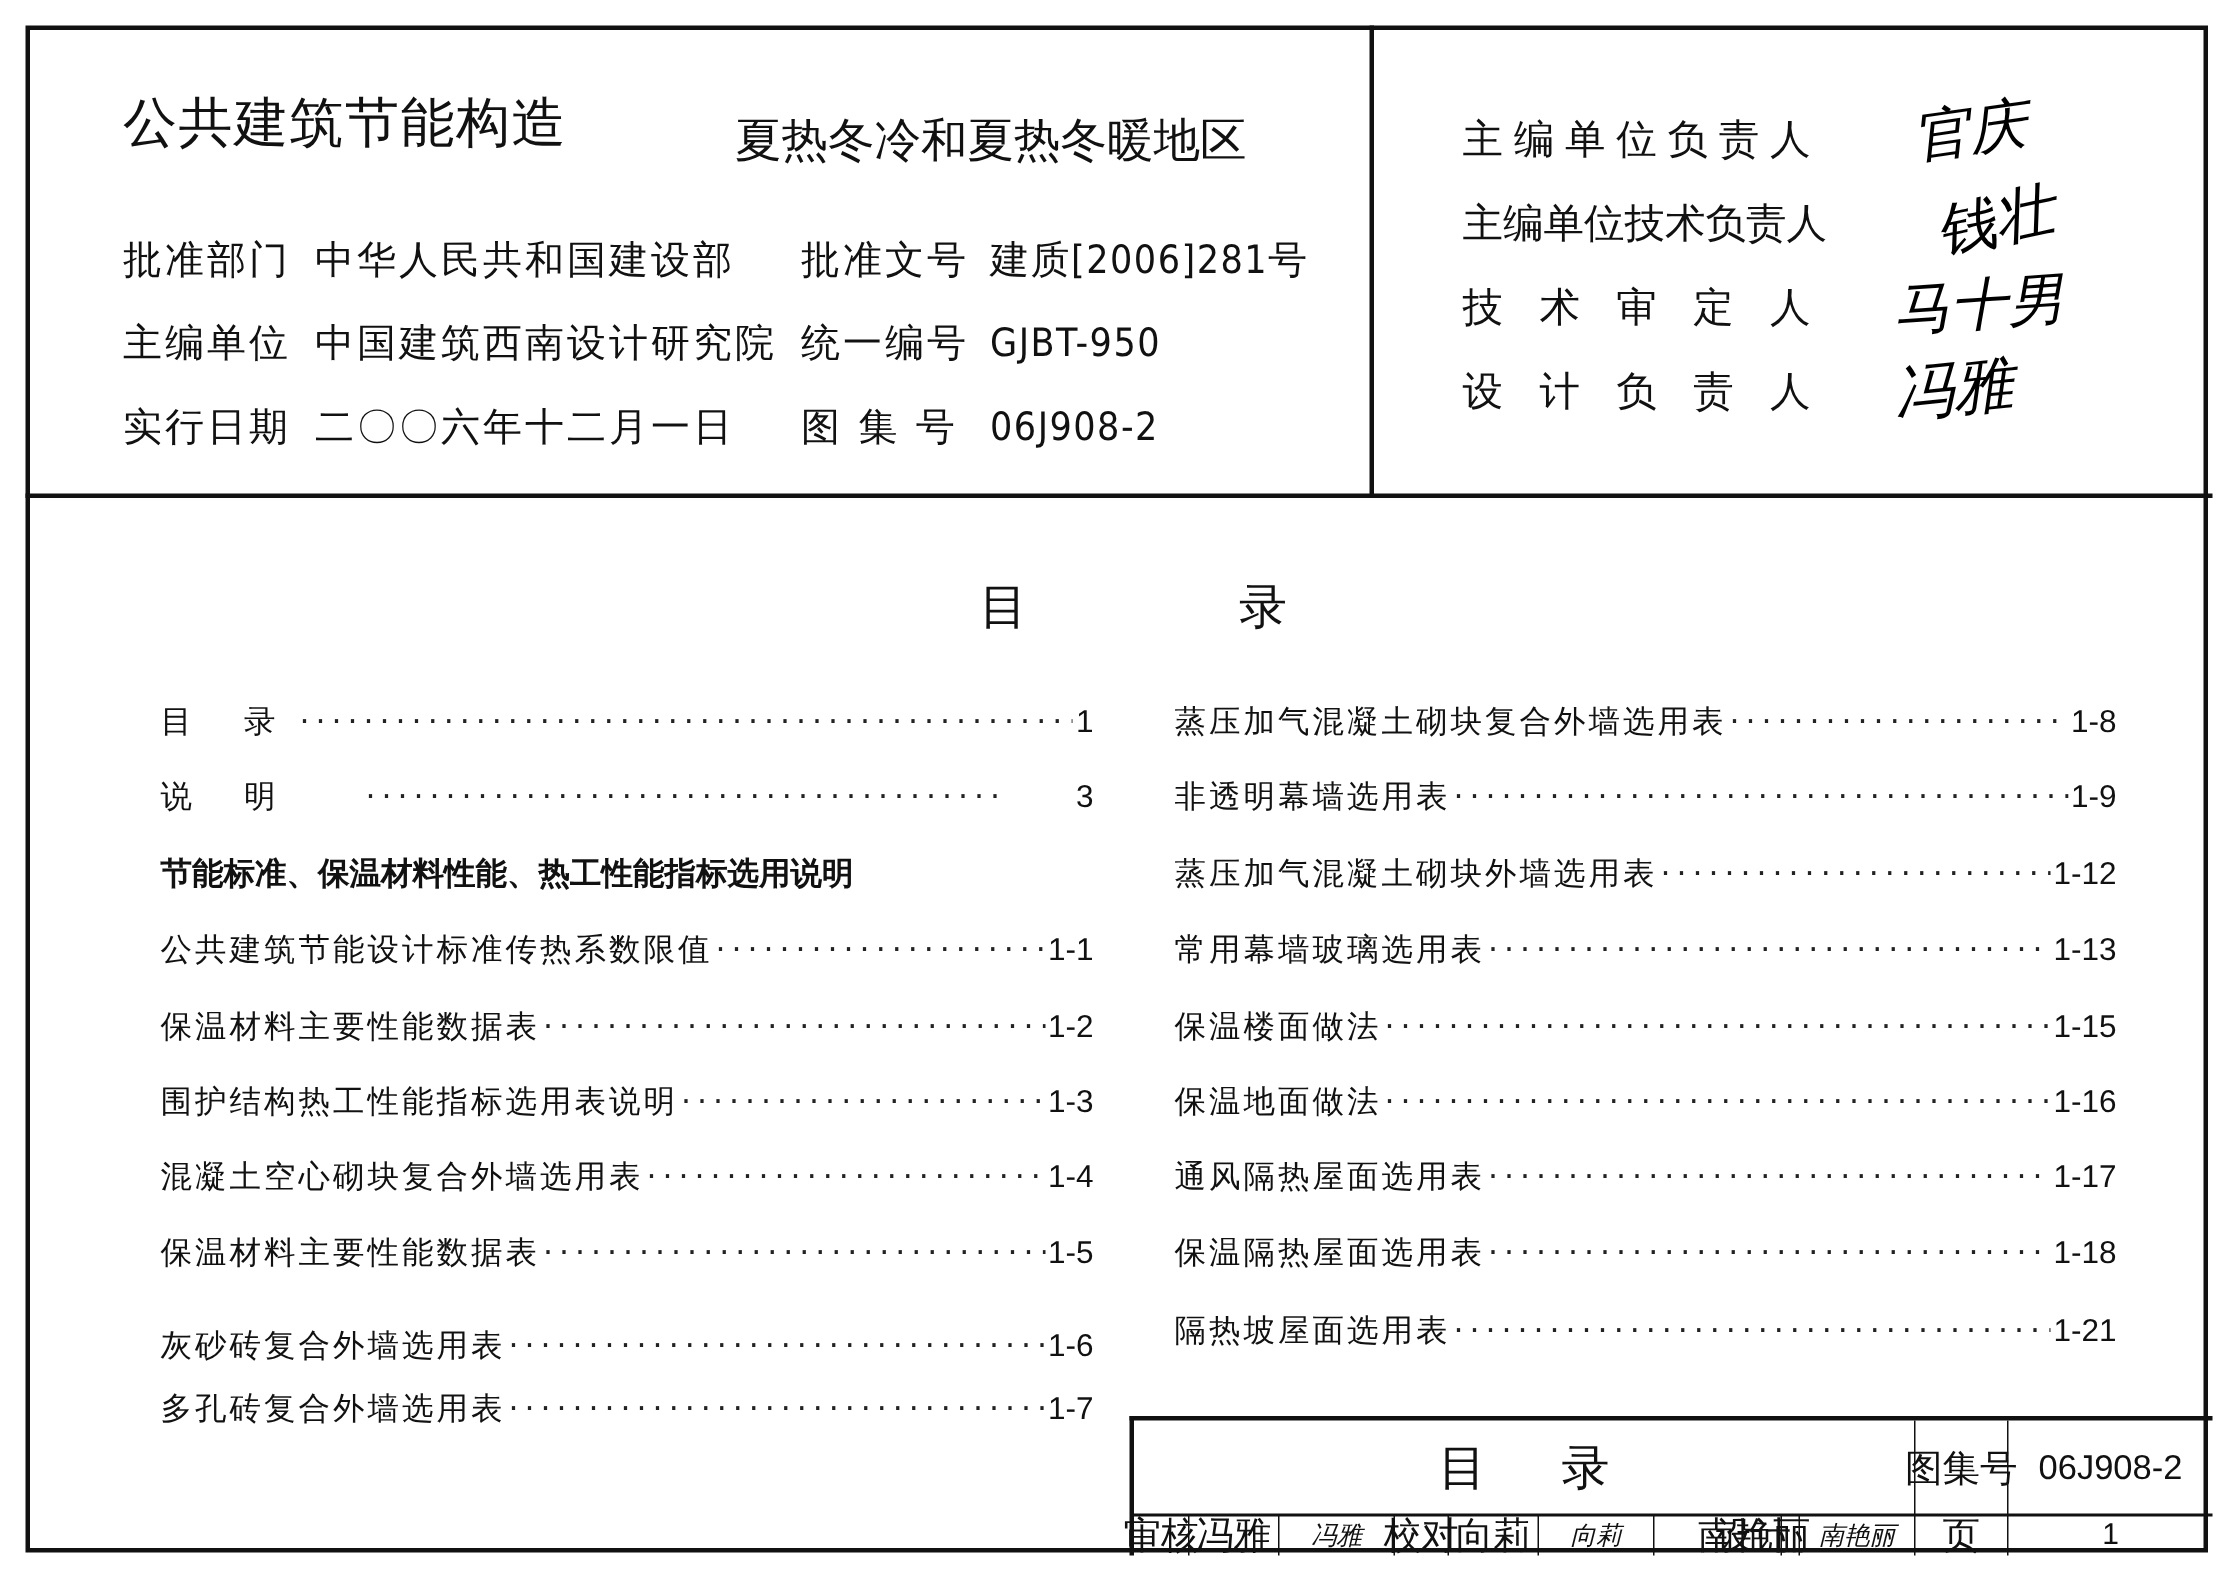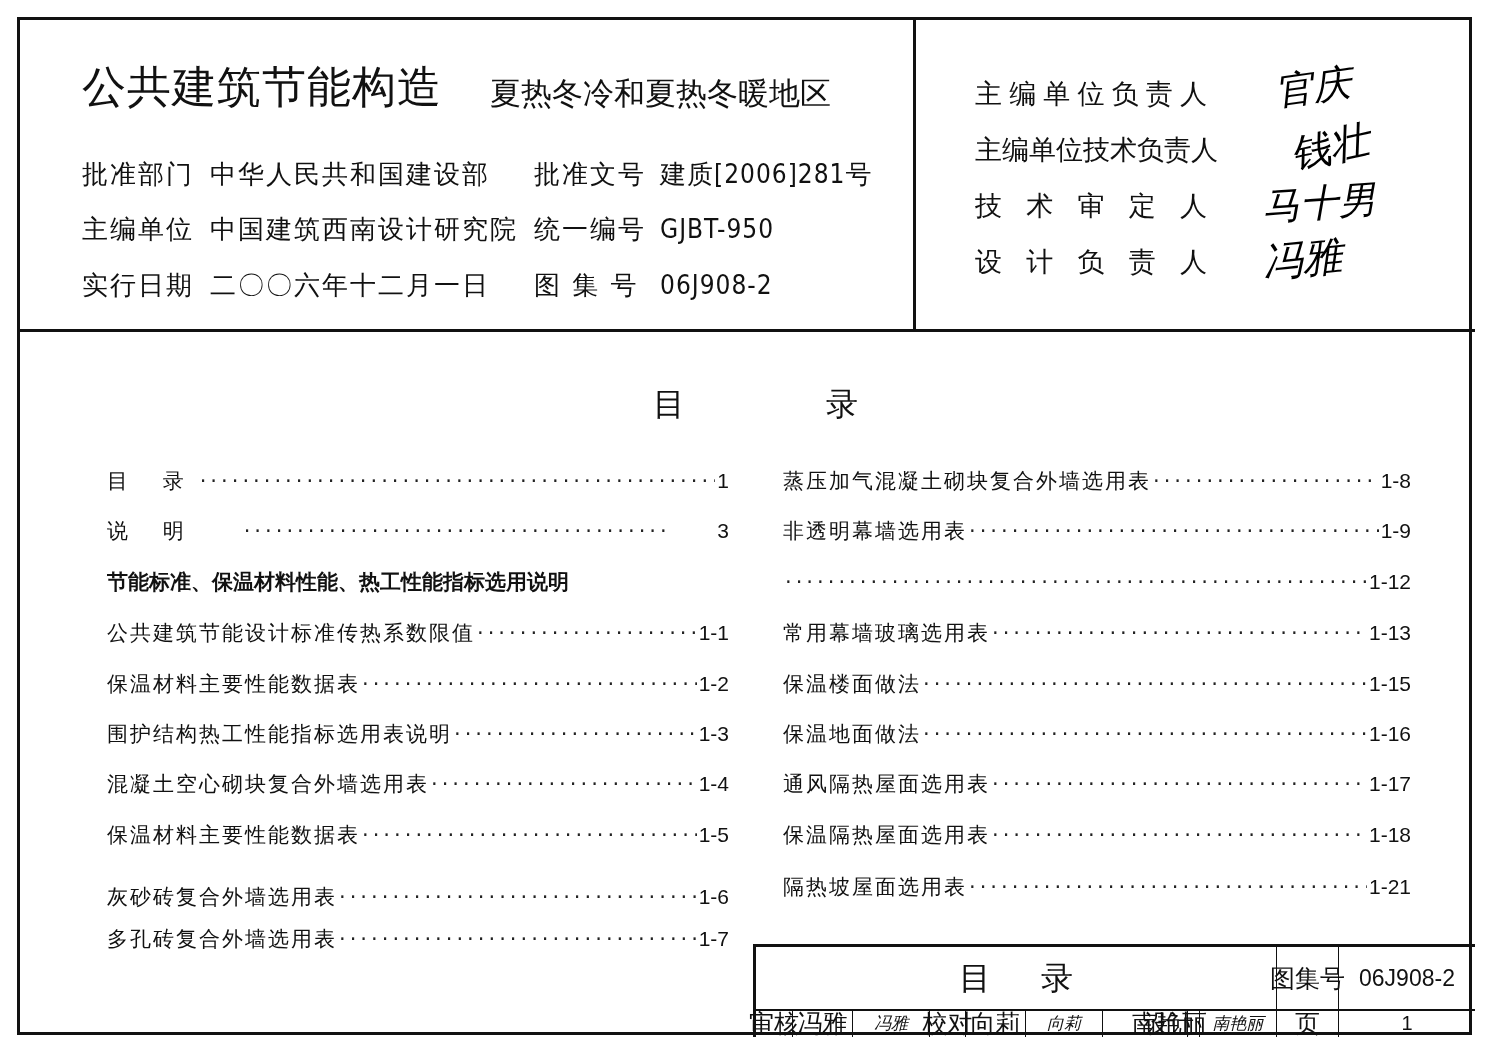--- a/index.html
+++ b/index.html
@@ -39,21 +39,21 @@
       left: 913px;
       top: 17px;
       width: 3px;
       height: 315px;
       background: #111;
     }
     .main-title {
       position: absolute;
       left: 82px;
       top: 58px;
-      font-size: 44px;
+      font-size: 36px;
       font-weight: normal;
       letter-spacing: 1px;
       white-space: nowrap;
     }
     .sub-title {
       position: absolute;
       left: 490px;
       top: 73px;
       font-size: 31px;
       white-space: nowrap;
@@ -309,20 +309,21 @@
   <span>蒸压加气混凝土砌块复合外墙选用表</span>
   <span class="dots">································································</span>
   <span class="page">1-8</span>
 </div>
 <div class="toc-item" style="left:783px; top:516px; width:628px;">
   <span>非透明幕墙选用表</span>
   <span class="dots">································································</span>
   <span class="page">1-9</span>
 </div>
 <div class="toc-item" style="left:783px; top:567px; width:628px;">
+  <span>蒸压加气混凝土砌块外墙选用表</span>
   <span class="dots">································································</span>
   <span class="page">1-12</span>
 </div>
 <div class="toc-item" style="left:783px; top:618px; width:628px;">
   <span>常用幕墙玻璃选用表</span>
   <span class="dots">································································</span>
   <span class="page">1-13</span>
 </div>
 <div class="toc-item" style="left:783px; top:669px; width:628px;">
   <span>保温楼面做法</span>

